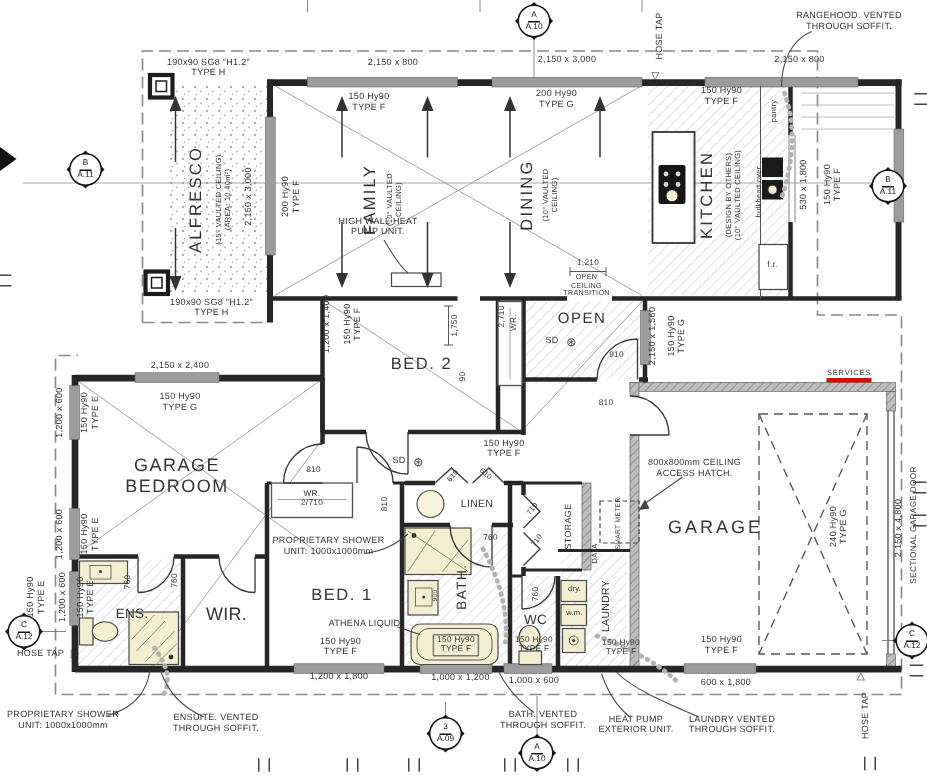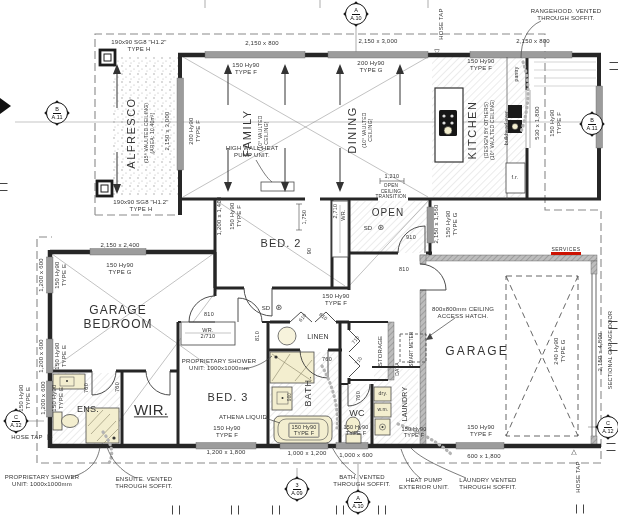--- a/index.html
+++ b/index.html
@@ -320,21 +320,21 @@
       <span class="lbl" style="left: 209px; top: 314px; font-size: 5.5px; transform: translate(-50%, -50%) rotate(0deg);">810</span>
       <span class="lbl" style="left: 257px; top: 336px; font-size: 5.5px; transform: translate(-50%, -50%) rotate(-90deg);">810</span>
       <span class="lbl" style="left: 208px; top: 333px; font-size: 5.5px; transform: translate(-50%, -50%) rotate(0deg);">WR.
 2/710</span>
       <span class="lbl" style="left: 318px; top: 337px; font-size: 7px; transform: translate(-50%, -50%) rotate(0deg);">LINEN</span>
       <span class="lbl" style="left: 303px; top: 318px; font-size: 5px; transform: translate(-50%, -50%) rotate(-50deg);">610</span>
       <span class="lbl" style="left: 323px; top: 317px; font-size: 5px; transform: translate(-50%, -50%) rotate(40deg);">610</span>
       <span class="lbl" style="left: 327px; top: 359px; font-size: 5.5px; transform: translate(-50%, -50%) rotate(0deg);">760</span>
       <span class="lbl" style="left: 219px; top: 365px; font-size: 6px; transform: translate(-50%, -50%) rotate(0deg);">PROPRIETARY SHOWER
 UNIT: 1000x1000mm</span>
-      <span class="lbl" style="left: 228px; top: 397px; font-size: 11px; letter-spacing: 1px; transform: translate(-50%, -50%) rotate(0deg);">BED. 3</span>
+      <span class="lbl" style="left: 228px; top: 397px; font-size: 11px; letter-spacing: 1px; transform: translate(-50%, -50%) rotate(0deg);">BED. 1</span>
       <span class="lbl" style="left: 243px; top: 417px; font-size: 6px; transform: translate(-50%, -50%) rotate(0deg);">ATHENA LIQUID</span>
       <span class="lbl" style="left: 227px; top: 432px; font-size: 6px; transform: translate(-50%, -50%) rotate(0deg);">150 Hy90
 TYPE F</span>
       <span class="lbl boxed" style="left: 304px; top: 430px; font-size: 5.5px; transform: translate(-50%, -50%) rotate(0deg);">150 Hy90
 TYPE F</span>
       <span class="lbl" style="left: 226px; top: 452px; font-size: 6px; transform: translate(-50%, -50%) rotate(0deg);">1,200 x 1,800</span>
       <span class="lbl" style="left: 307px; top: 453px; font-size: 6px; transform: translate(-50%, -50%) rotate(0deg);">1,000 x 1,200</span>
       <span class="lbl" style="left: 356px; top: 455px; font-size: 6px; transform: translate(-50%, -50%) rotate(0deg);">1,000 x 600</span>
       <span class="lbl" style="left: 308px; top: 391px; font-size: 9px; letter-spacing: 1px; transform: translate(-50%, -50%) rotate(-90deg);">BATH.</span>
       <span class="lbl" style="left: 290px; top: 397px; font-size: 4.5px; transform: translate(-50%, -50%) rotate(-90deg);">900</span>
@@ -345,21 +345,21 @@
       <span class="lbl" style="left: 356px; top: 340px; font-size: 5px; transform: translate(-50%, -50%) rotate(-55deg);">710</span>
       <span class="lbl" style="left: 359px; top: 361px; font-size: 5px; transform: translate(-50%, -50%) rotate(-55deg);">710</span>
       <span class="lbl" style="left: 380px; top: 351px; font-size: 6px; transform: translate(-50%, -50%) rotate(-90deg);">STORAGE</span>
       <span class="lbl" style="left: 398px; top: 369px; font-size: 5px; transform: translate(-50%, -50%) rotate(-90deg);">DATA</span>
       <span class="lbl" style="left: 412px; top: 349px; font-size: 4.5px; transform: translate(-50%, -50%) rotate(-90deg);">SMART METER</span>
       <span class="lbl" style="left: 405px; top: 404px; font-size: 7px; transform: translate(-50%, -50%) rotate(-90deg);">LAUNDRY</span>
       <span class="lbl" style="left: 383px; top: 394px; font-size: 5px; transform: translate(-50%, -50%) rotate(0deg);">dry.</span>
       <span class="lbl" style="left: 383px; top: 410px; font-size: 5px; transform: translate(-50%, -50%) rotate(0deg);">w.m.</span>
       <span class="lbl" style="left: 414px; top: 432px; font-size: 5.5px; transform: translate(-50%, -50%) rotate(0deg);">150 Hy90
 TYPE F</span>
-      <span class="lbl" style="left: 151px; top: 410px; font-size: 15px; transform: translate(-50%, -50%) rotate(0deg); text-decoration: underline;">WIR.</span>
+      <span class="lbl" style="left: 151px; top: 410px; font-size: 12px; transform: translate(-50%, -50%) rotate(0deg);">WIR.</span>
       <span class="lbl" style="left: 88px; top: 409px; font-size: 9px; transform: translate(-50%, -50%) rotate(0deg);">ENS.</span>
       <span class="lbl" style="left: 86px; top: 388px; font-size: 5.5px; transform: translate(-50%, -50%) rotate(-90deg);">760</span>
       <span class="lbl" style="left: 117px; top: 387px; font-size: 5.5px; transform: translate(-50%, -50%) rotate(-90deg);">760</span>
       <span class="lbl" style="left: 27px; top: 437px; font-size: 6px; transform: translate(-50%, -50%) rotate(0deg);">HOSE TAP</span>
       <span class="lbl" style="left: 50px; top: 437px; font-size: 7px; transform: translate(-50%, -50%) rotate(0deg);">▷</span>
       <span class="lbl" style="left: 481px; top: 431px; font-size: 6px; transform: translate(-50%, -50%) rotate(0deg);">150 Hy90
 TYPE F</span>
       <span class="lbl" style="left: 484px; top: 456px; font-size: 6px; transform: translate(-50%, -50%) rotate(0deg);">600 x 1,800</span>
       <span class="lbl" style="left: 578px; top: 477px; font-size: 6px; transform: translate(-50%, -50%) rotate(-90deg);">HOSE TAP</span>
       <span class="lbl" style="left: 574px; top: 452px; font-size: 7px; transform: translate(-50%, -50%) rotate(0deg);">△</span>

